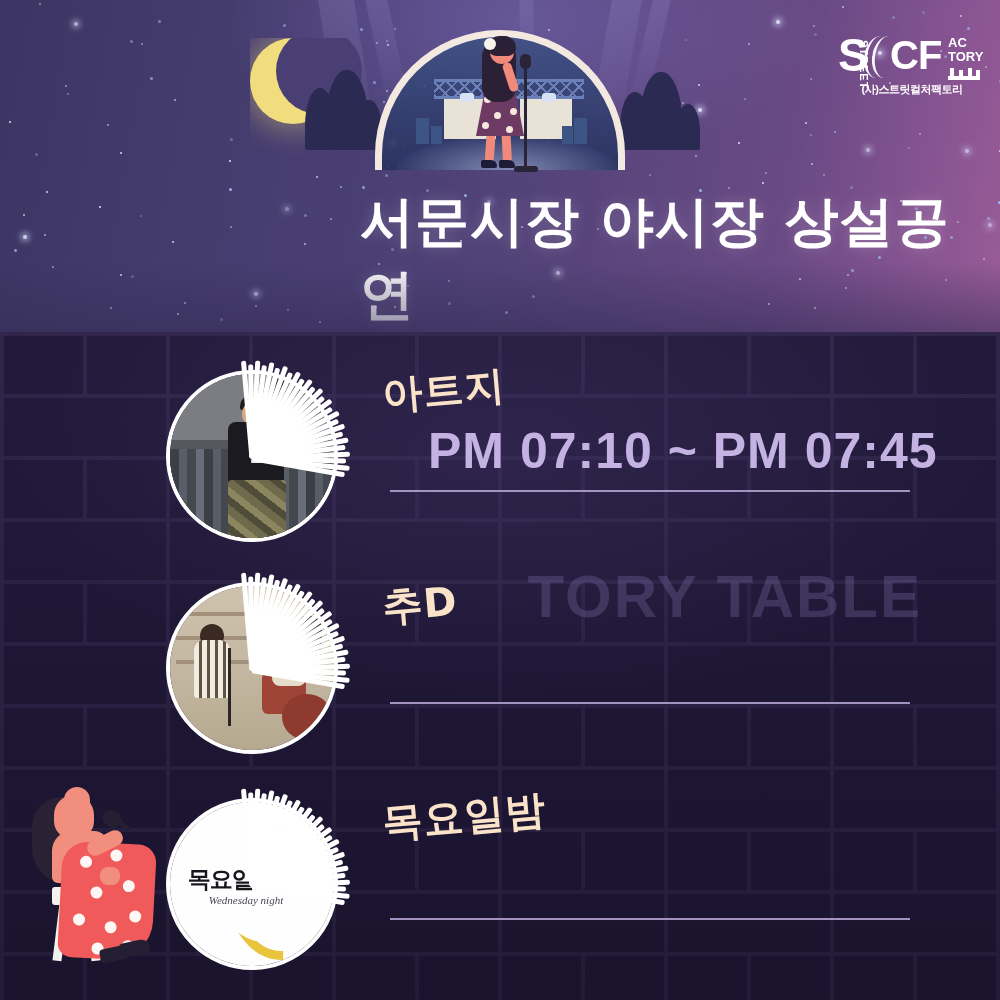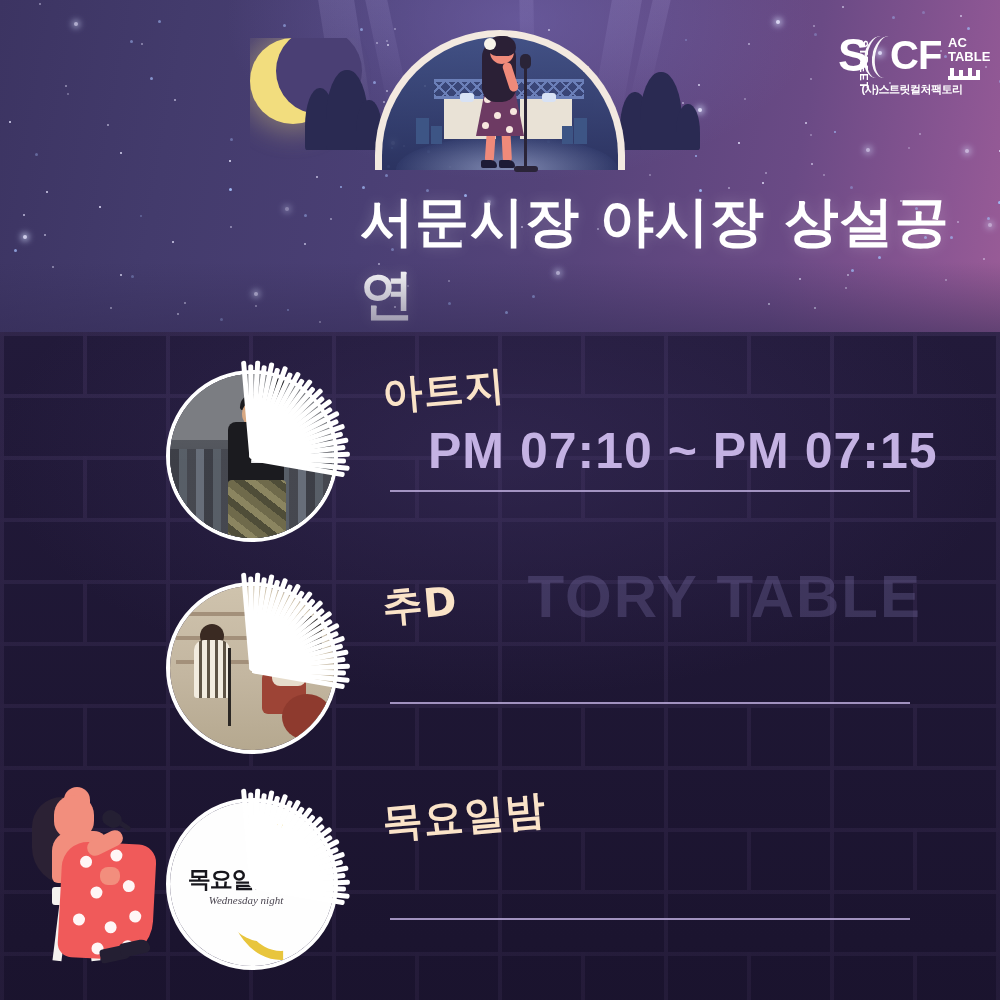--- a/index.html
+++ b/index.html
@@ -470,21 +470,21 @@
     </div>
 
     <div class="logo">
       <div class="logo-main">
         <span class="logo-s">S</span>
         <span class="logo-wave"></span>
         <span class="logo-wave2"></span>
         <span class="logo-street">STREET</span>
         <span class="logo-cf">CF</span>
         <span class="logo-ac">AC</span>
-        <span class="logo-tory">TABLE</span>
+        <span class="logo-tory">TORY</span>
         <span class="logo-fact"></span>
       </div>
       <div class="logo-kr">(사)스트릿컬처팩토리</div>
     </div>
 
     <div class="title-sub">서문시장 야시장 상설공연</div>
   </div>
 
   <div class="wall"></div>
   <div class="watermark">TORY TABLE</div>
@@ -555,21 +555,21 @@
           <i style="transform: rotate(-19.4deg); width: 98px;"></i>
           <i style="transform: rotate(-15.2deg); width: 94px;"></i>
           <i style="transform: rotate(-11deg); width: 98px;"></i>
           <i style="transform: rotate(-6.8deg); width: 94px;"></i>
           <i style="transform: rotate(-2.6deg); width: 98px;"></i>
           <i style="transform: rotate(1.6deg); width: 94px;"></i>
           <i style="transform: rotate(5.8deg); width: 98px;"></i>
           <i style="transform: rotate(10deg); width: 94px;"></i>
         </div>
       <div class="artist">아트지</div>
-      <div class="time">PM 07:10 ~ PM 07:15</div>
+      <div class="time">PM 07:10 ~ PM 07:45</div>
       <div class="rule"></div>
     </div>
 
     <div class="row r1">
       <div class="photo">
         <div class="p2">
           <div class="shelf" style="top:26px;"></div>
           <div class="shelf" style="top:50px;"></div>
           <div class="shelf" style="top:74px;"></div>
           <div class="amp"></div>

